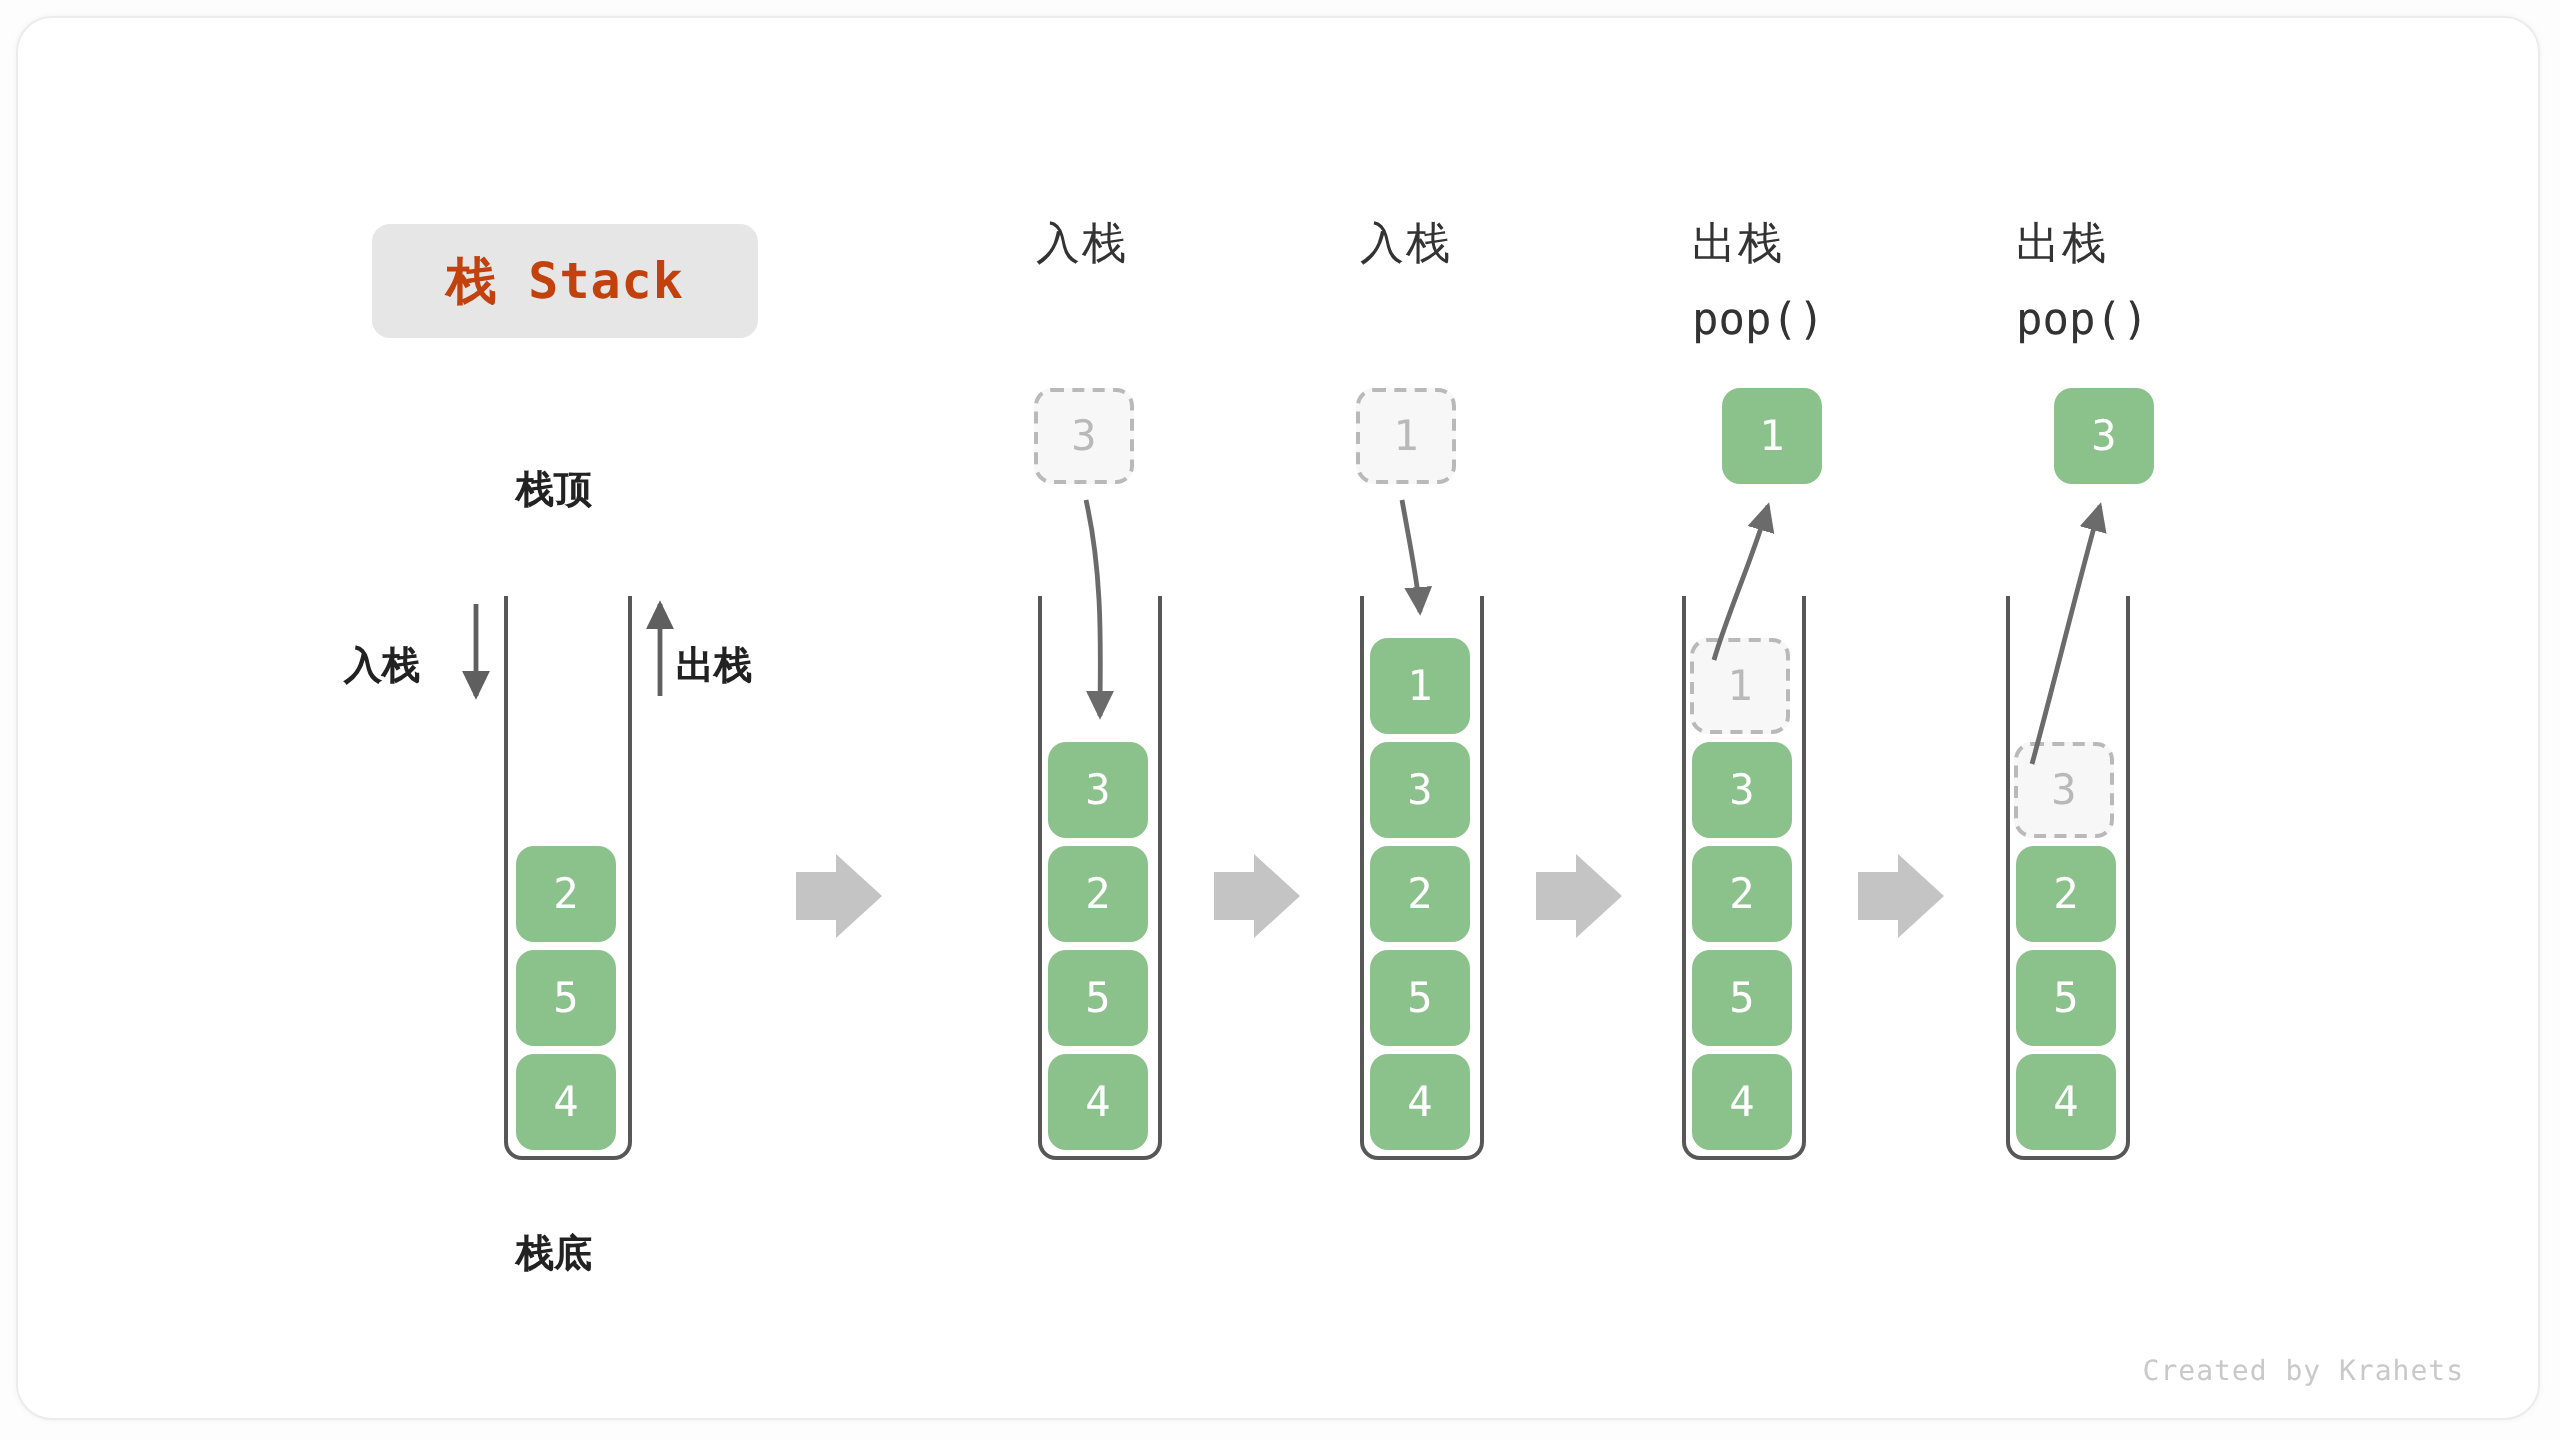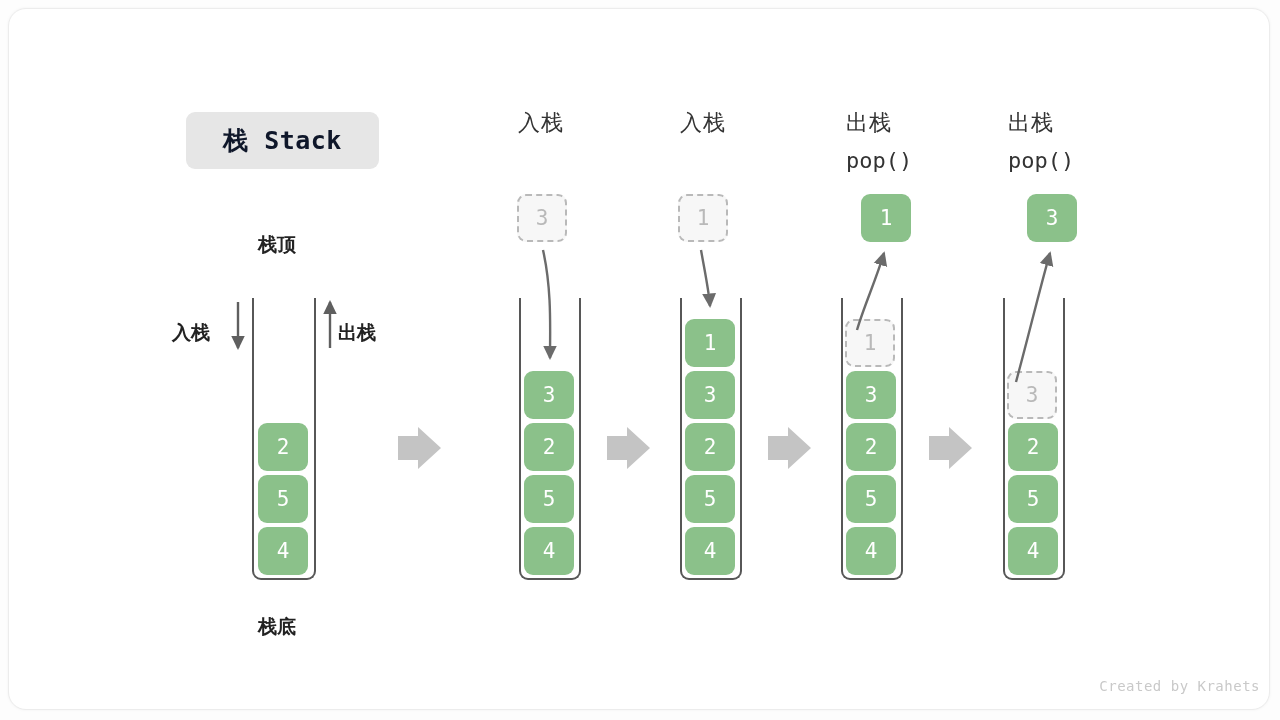--- a/index.html
+++ b/index.html
@@ -41,21 +41,21 @@
     background: #e6e6e6;
     border-radius: 9px;
     display: flex;
     align-items: center;
     justify-content: center;
   }
   .title-chip span {
     font-family: "DejaVu Sans Mono", "Liberation Mono", monospace;
     font-size: 25px;
     font-weight: bold;
-    color: #0f172a;
+    color: #c2410c;
     letter-spacing: 0.5px;
   }
 
   
   .col-head {
     position: absolute;
     width: 180px;
     text-align: left;
     font-family: "DejaVu Sans Mono", "Liberation Mono", monospace;
     font-size: 22px;
@@ -104,21 +104,21 @@
     position: absolute;
     font-family: "DejaVu Sans", "Liberation Sans", sans-serif;
     font-size: 19px;
     font-weight: bold;
     color: #222222;
     white-space: nowrap;
   }
 
   .credit {
     position: absolute;
-    right: 20px;
+    right: 48px;
     bottom: 26px;
     font-family: "DejaVu Sans Mono", "Liberation Mono", monospace;
     font-size: 14px;
     color: #c9c9c9;
     letter-spacing: 0.5px;
   }
 
   svg.overlay {
     position: absolute;
     left: 0; top: 0;

